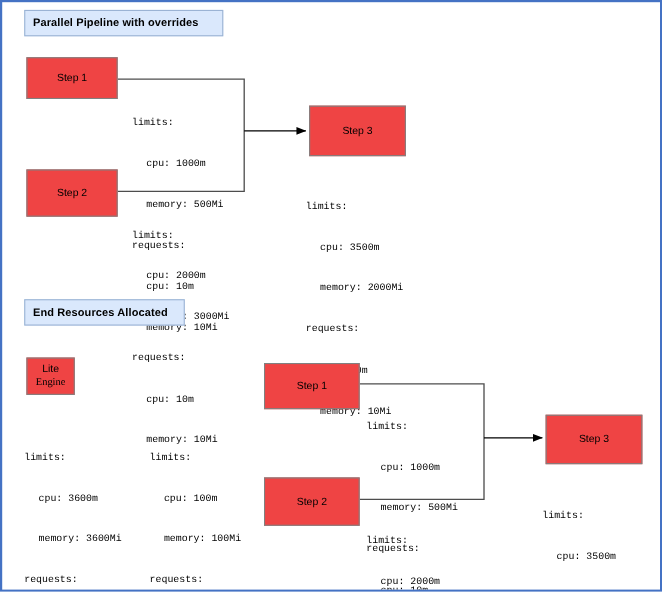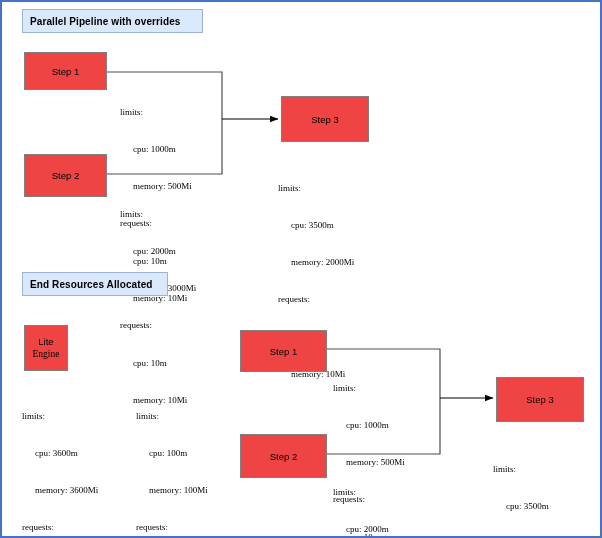--- a/index.html
+++ b/index.html
@@ -49,21 +49,21 @@
     text-align: center;
     font-family: "Liberation Sans", sans-serif;
     font-size: 9.5px;
     color: #000000;
     line-height: 13px;
   }
   .node span { display: block; }
   
   .res {
     position: absolute;
-    font-family: Liberation Serif, serif;
+    font-family: Liberation Mono, monospace;
     font-size: 9px;
     line-height: 12.4px;
     color: #000000;
     white-space: pre;
   }
   .res .ind { padding-left: 13px; display: block; }
   .res .hdr { display: block; }
   
   svg.wires {
     position: absolute;
@@ -140,21 +140,21 @@
       <span class="hdr">limits:</span>
       <span class="ind">cpu: 3500m</span>
       <span class="ind">memory: 2000Mi</span>
       <span class="hdr">requests:</span>
       <span class="ind">cpu: 10m</span>
       <span class="ind">memory: 10Mi</span>
     </div>
 
     <div class="banner" style="left:20px; top:270px; width:146px; height:24px;text-align:right;">End Resources Allocated</div>
 
-    <div class="node" style="left:22px; top:323px; width:44px; height:46px;">
+    <div class="node" style="left:22px; top:323px; width:44px; height:34px;">
       <span>
           <span style="display: block;">Lite</span>
           <span style="display: block; font-family: Liberation Serif, serif;">Engine</span>
         </span>
     </div>
 
 
     <div class="node" style="left:238px; top:328px; width:87px; height:42px;">
       <span>Step 1</span>
     </div>

